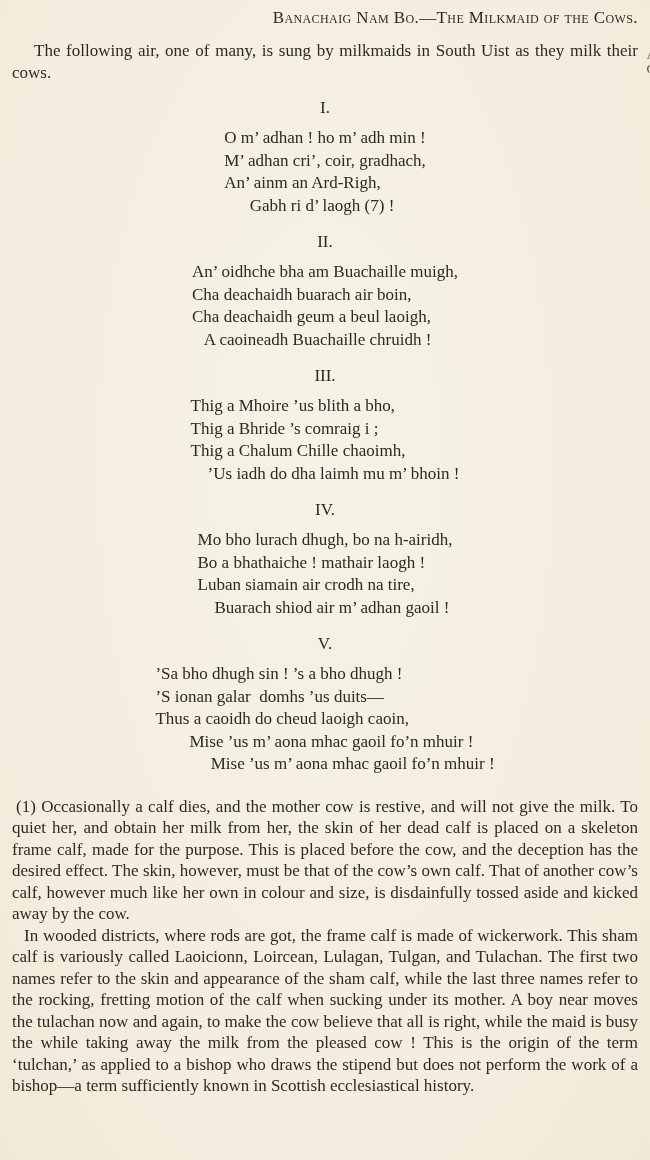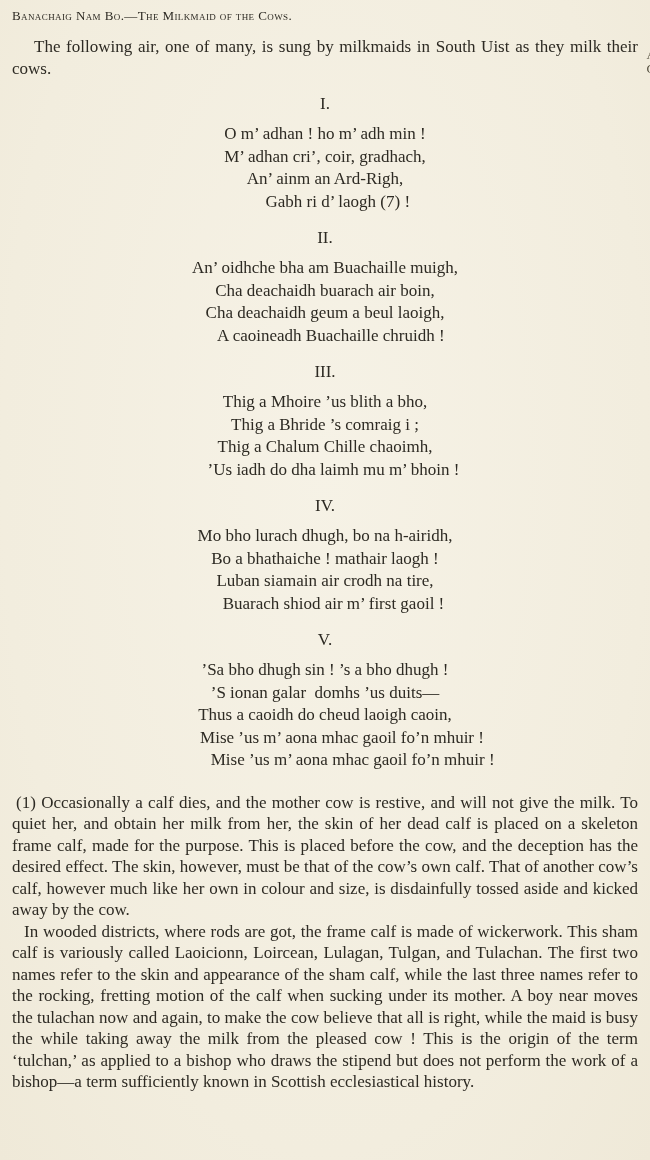--- a/index.html
+++ b/index.html
@@ -12,22 +12,22 @@
     background: radial-gradient(ellipse at 50% 40%, #f6f2e6 0%, #f2edde 70%, #efe9d8 100%);
     color: #2d2a23;
     font-family: "Liberation Serif", "DejaVu Serif", serif;
     font-size: 17px;
     padding: 6px 12px 0 12px;
     overflow: hidden;
   }
 
   .title {
     margin: 2px 0 12px 0;
-    text-align: left;
-    font-size: 13px;
+    text-align: right;
+    font-size: 17px;
     font-weight: normal;
     font-variant: small-caps;
     letter-spacing: 0.4px;
   }
 
   .intro, .footnote, .body-para {
     margin: 0;
     text-align: justify;
     line-height: 21.5px;
   }
@@ -39,21 +39,20 @@
     margin: 15px 0 9px 0;
     font-size: 17px;
   }
   .verse-lines {
     width: max-content;
     margin: 0 auto;
   }
   .verse-line {
     white-space: pre;
     line-height: 22.5px;
-    text-align: center;
   }
 
   .footnote { margin-top: 20px; text-indent: 4px; }
   .body-para { margin-top: 0; text-indent: 12px; }
 
   .margin-note {
     position: absolute;
     top: 48px;
     right: -6px;
     font-size: 13px;
@@ -105,21 +104,21 @@
       <div class="verse-line">    ’Us iadh do dha laimh mu m’ bhoin !</div>
     </div>
   </section>
 
   <section class="verse">
     <div class="verse-numeral">IV.</div>
     <div class="verse-lines">
       <div class="verse-line">Mo bho lurach dhugh, bo na h-airidh,</div>
       <div class="verse-line">Bo a bhathaiche ! mathair laogh !</div>
       <div class="verse-line">Luban siamain air crodh na tire,</div>
-      <div class="verse-line">    Buarach shiod air m’ first gaoil !</div>
+      <div class="verse-line">    Buarach shiod air m’ adhan gaoil !</div>
     </div>
   </section>
 
   <section class="verse">
     <div class="verse-numeral">V.</div>
     <div class="verse-lines">
       <div class="verse-line">’Sa bho dhugh sin ! ’s a bho dhugh !</div>
       <div class="verse-line">’S ionan galar  domhs ’us duits—</div>
       <div class="verse-line">Thus a caoidh do cheud laoigh caoin,</div>
       <div class="verse-line">        Mise ’us m’ aona mhac gaoil fo’n mhuir !</div>

